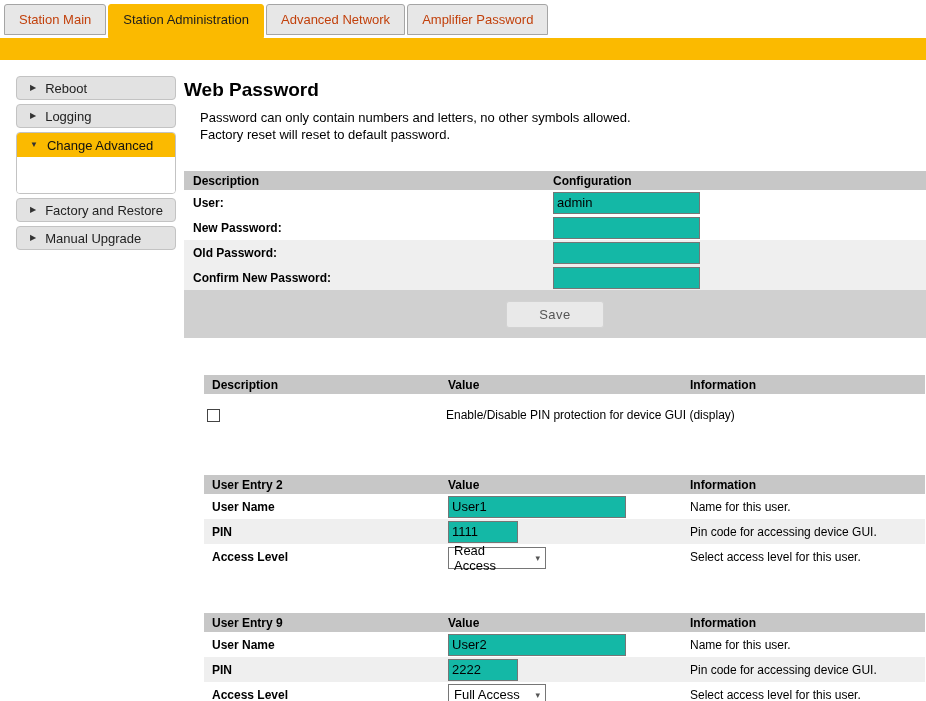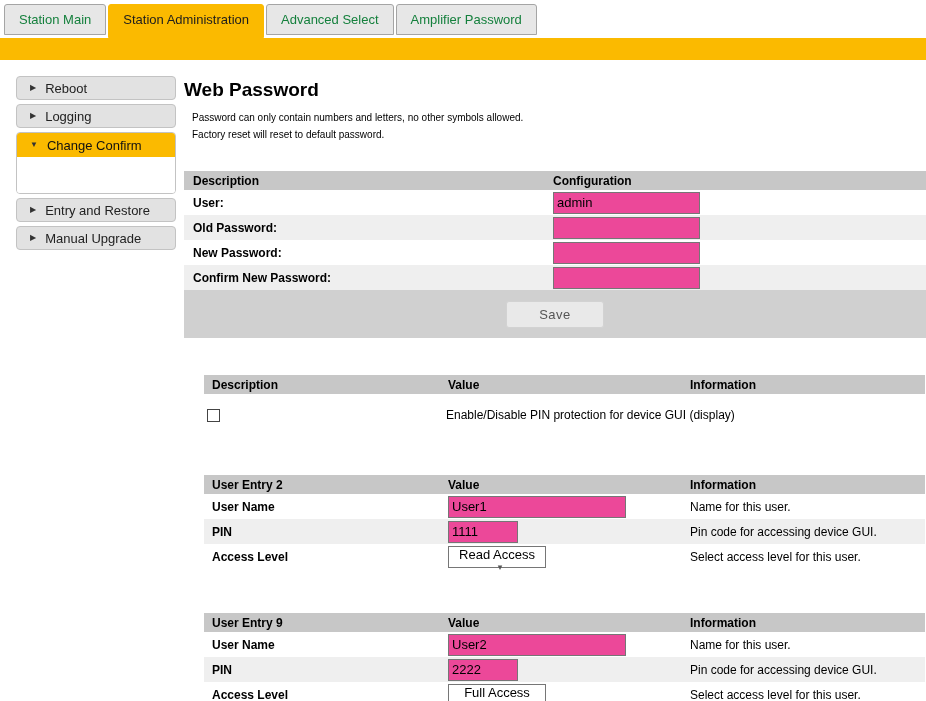--- a/index.html
+++ b/index.html
@@ -14,21 +14,21 @@
     --tab-bg: #E7E7E7;
     --thead-bg: #C7C7C7;
     --row-alt: #EFEFEF;
     --band-bg: #D0D0D0;
   }
 
   
   .tabbar { display: flex; align-items: flex-end; padding: 4px 0 0 4px; background: #fff; position: relative; }
   .tab {
     background: var(--tab-bg); border: 1px solid #a5a5a5; border-radius: 3px 3px 0 0;
-    padding: 7px 14px; margin-right: 2px; font-size: 13px; color: #15803d;
+    padding: 7px 14px; margin-right: 2px; font-size: 13px; color: #c2410c;
     white-space: nowrap; cursor: default; position: relative; z-index: 1;
   }
   .tab.active {
     background: var(--accent); border-color: var(--accent); color: #1d1d1d;
     padding-bottom: 10px; margin-bottom: -3px; z-index: 2;
   }
   .yellow-band { height: 22px; background: var(--accent); margin-top: 3px; }
 
   
   .content { display: flex; align-items: flex-start; padding: 16px 0 0 16px; }
@@ -46,32 +46,32 @@
   .accordion { border: 1px solid #c3c3c3; border-radius: 4px; margin-bottom: 4px; overflow: hidden; }
   .accordion .acc-head {
     display: flex; align-items: center; gap: 9px;
     background: var(--accent); padding: 5px 8px 5px 13px;
     font-size: 13px; color: #111; height: 24px; cursor: pointer;
   }
   .accordion .acc-body { background: #fff; height: 36px; }
 
   
   .section-title { font-size: 19px; font-weight: bold; margin: 3px 0 8px 0; }
-  .note { font-size: 10px; line-height: 17px; margin: 0 0 7px 8px; }
+  .note { font-size: 13px; line-height: 17px; margin: 0 0 7px 16px; }
 
   
   .tbl { width: 742px; font-size: 12px; }
   .trow { display: flex; align-items: center; height: 25px; }
   .trow.head { background: var(--thead-bg); font-weight: bold; height: 19px; margin-top: 28px; }
   .trow.alt { background: var(--row-alt); }
   .c-desc { width: 369px; padding-left: 9px; font-weight: bold; }
   .c-conf { flex: 1; }
   input[type="text"] {
     height: 22px; border: 1px solid #767676; font-family: "Liberation Sans", sans-serif;
-    font-size: 13px; padding: 1px 3px; background: #ec4899; color: #000;
+    font-size: 13px; padding: 1px 3px; background: #14b8a6; color: #000;
   }
   .inp-wide { width: 147px; }
   .save-band {
     width: 742px; height: 48px; background: var(--band-bg);
     display: flex; align-items: center; justify-content: center;
   }
   .btn-save-sm {
     width: 98px; height: 27px; background: #e9e9e9; border: 1px solid #d2d2d2;
     border-radius: 3px; color: #555; font-size: 13px; letter-spacing: 0.5px;
     font-family: "Liberation Sans", sans-serif; cursor: pointer;
@@ -89,64 +89,64 @@
   .cb {
     appearance: none; -webkit-appearance: none;
     width: 13px; height: 13px; border: 1px solid #444; background: #fff;
     margin: 0 0 0 3px; vertical-align: middle; cursor: pointer;
   }
   .inp-user { width: 178px; }
   .inp-pin { width: 70px; }
   .fake-select {
     display: inline-flex; align-items: center; justify-content: space-between;
     width: 98px; height: 22px; border: 1px solid #767676; background: #fff;
-    font-size: 13px; padding: 0 5px; cursor: pointer; flex-direction: column;
+    font-size: 13px; padding: 0 5px; cursor: pointer;
   }
   .chev { font-size: 9px; color: #555; margin-left: 6px; }
   .gap11 { height: 11px; }
   .gap16 { height: 16px; }
   .bottom-save-wrap { width: 729px; margin-top: 15px; display: flex; justify-content: center; }
   .btn-save-lg {
     width: 120px; height: 32px; background: #e8e8e8; border: 1px solid #ccc;
     border-radius: 4px; color: #777; font-size: 15px; letter-spacing: 0.5px;
     font-family: "Liberation Sans", sans-serif; cursor: pointer; margin-left: 24px;
   }
 </style>
 </head>
 <body>
 
 <div class="tabbar">
   <div class="tab">Station Main</div>
   <div class="tab active">Station Administration</div>
-  <div class="tab">Advanced Select</div>
+  <div class="tab">Advanced Network</div>
   <div class="tab">Amplifier Password</div>
 </div>
 <div class="yellow-band"></div>
 
 <div class="content">
 
   <aside class="sidebar">
     <div class="side-item">
       <span class="arr">▶</span>
       <span>Reboot</span>
     </div>
     <div class="side-item">
       <span class="arr">▶</span>
       <span>Logging</span>
     </div>
     <div class="accordion">
       <div class="acc-head">
         <span class="arr">▼</span>
-        <span>Change Confirm</span>
+        <span>Change Advanced</span>
       </div>
       <div class="acc-body"></div>
     </div>
     <div class="side-item">
       <span class="arr">▶</span>
-      <span>Entry and Restore</span>
+      <span>Factory and Restore</span>
     </div>
     <div class="side-item">
       <span class="arr">▶</span>
       <span>Manual Upgrade</span>
     </div>
   </aside>
 
   <main class="main">
 
     <div class="section-title">Web Password</div>
@@ -155,26 +155,26 @@
 
     <div class="tbl">
       <div class="trow head">
         <div class="c-desc">Description</div>
         <div class="c-conf" style="font-weight:bold;">Configuration</div>
       </div>
       <div class="trow">
         <div class="c-desc">User:</div>
         <div class="c-conf"><input type="text" class="inp-wide" value="admin" style=""></div>
       </div>
+      <div class="trow">
+        <div class="c-desc">New Password:</div>
+        <div class="c-conf"><input type="text" class="inp-wide" value="" style=""></div>
+      </div>
       <div class="trow alt">
         <div class="c-desc">Old Password:</div>
-        <div class="c-conf"><input type="text" class="inp-wide" value="" style=""></div>
-      </div>
-      <div class="trow">
-        <div class="c-desc">New Password:</div>
         <div class="c-conf"><input type="text" class="inp-wide" value="" style=""></div>
       </div>
       <div class="trow alt">
         <div class="c-desc">Confirm New Password:</div>
         <div class="c-conf"><input type="text" class="inp-wide" value="" style=""></div>
       </div>
       <div class="save-band">
         <button class="btn-save-sm">Save</button>
       </div>
     </div>

